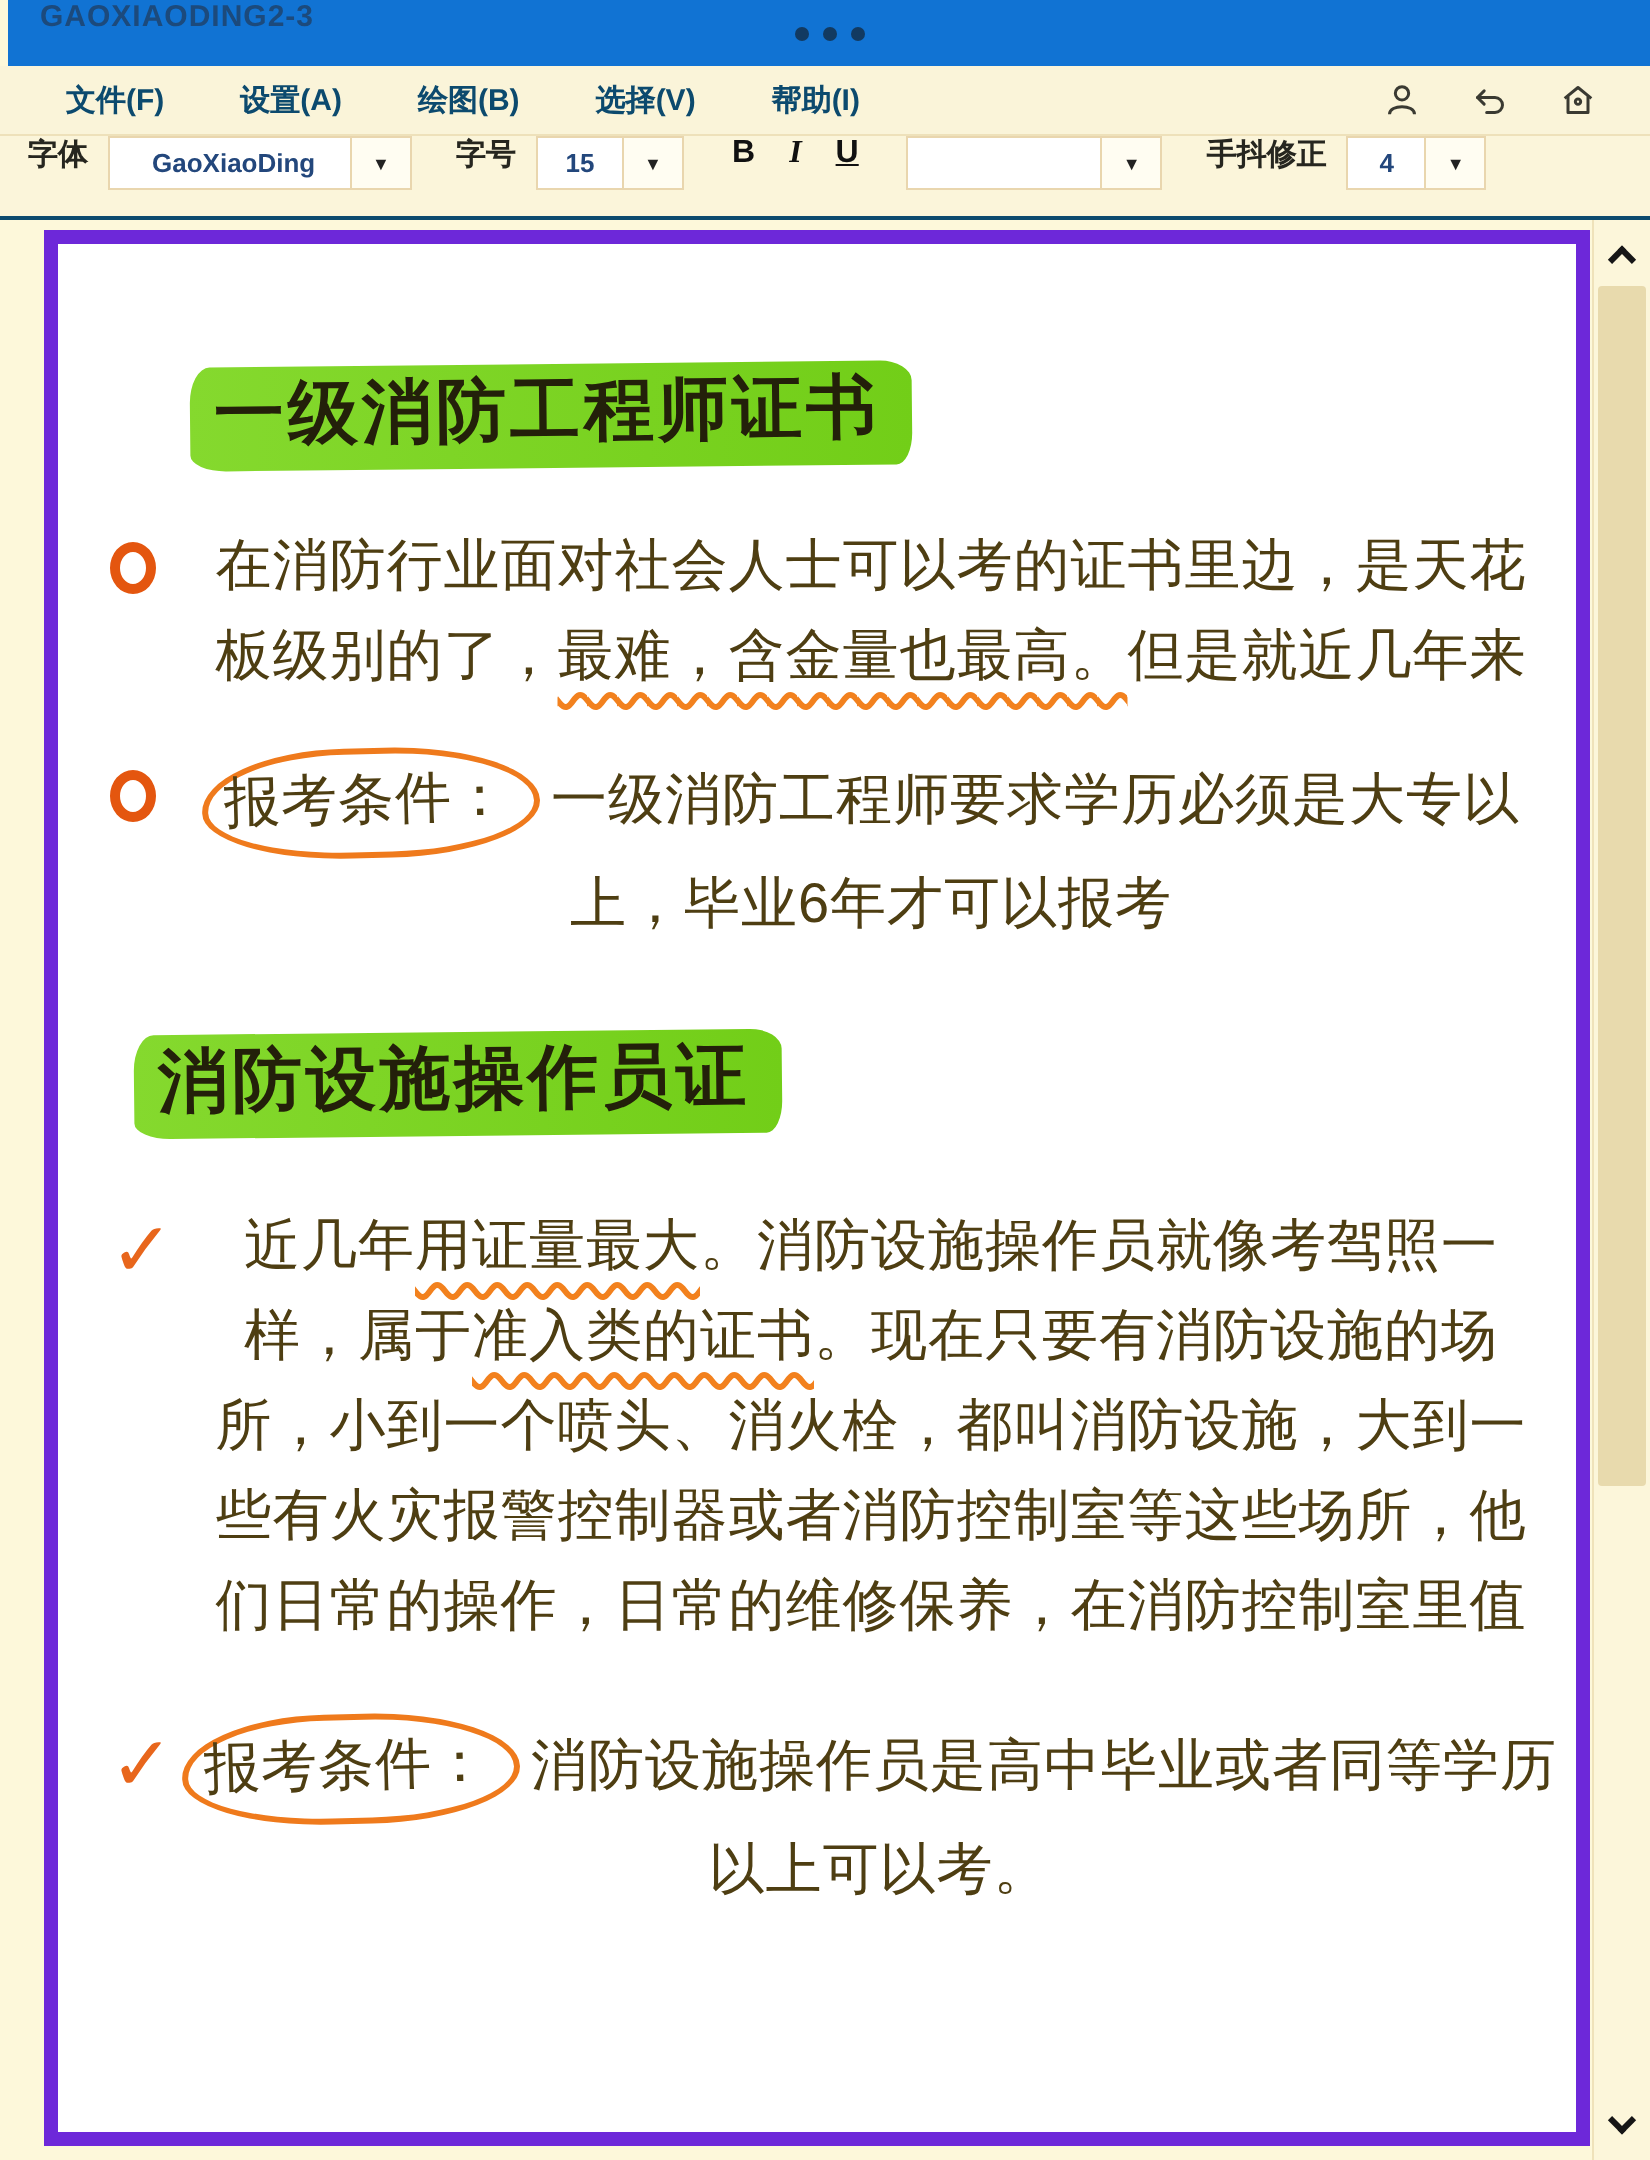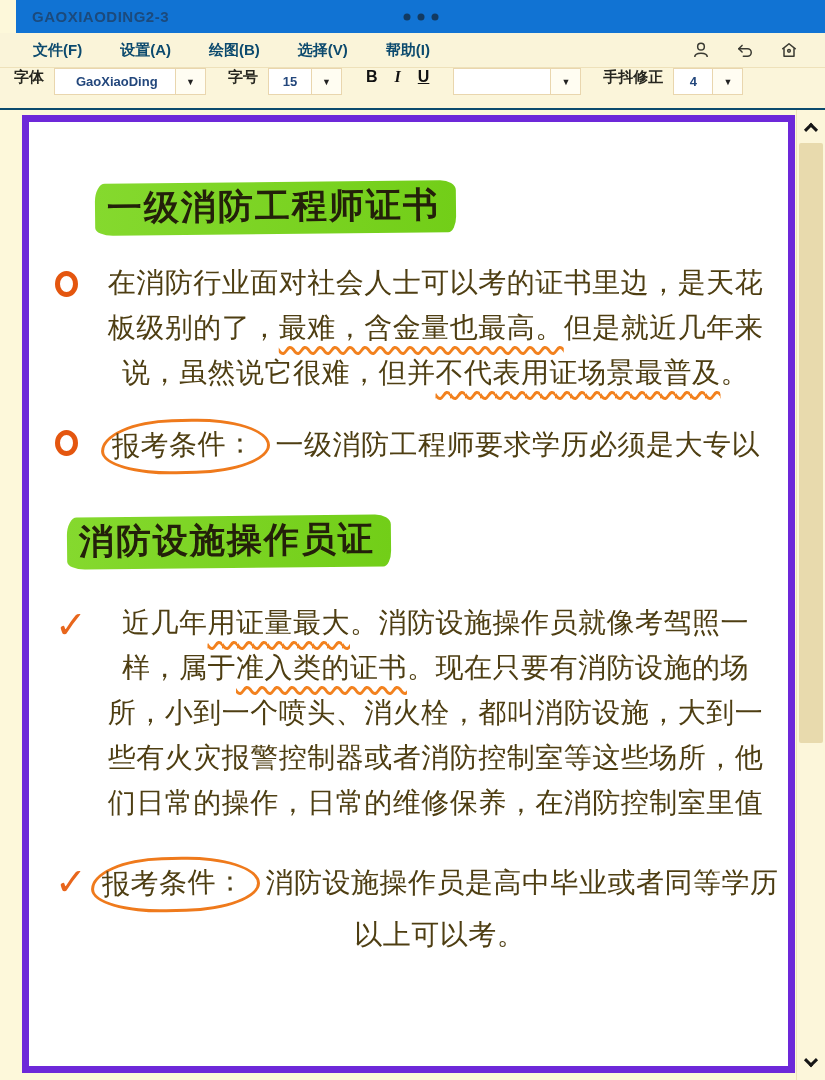--- a/index.html
+++ b/index.html
@@ -1,22 +1,22 @@
 <!DOCTYPE html>
 <html><head>
 <meta charset="utf-8">
 <style>
   * { margin: 0; padding: 0; box-sizing: border-box; }
   html,body { width: 825px; height: 1080px; overflow: hidden; }
   body { font-family: "Liberation Sans", "DejaVu Sans", sans-serif; }
   .window { position: relative; width: 825px; height: 1080px; background: #fdf8da; }
 
   
-  .titlebar { position: absolute; top:0; left:16px; right:0; height: 33px;
-    background: #1173d3; display:flex; align-items:center; padding: 0 16px; }
+  .titlebar { position: absolute; top:0; left:4px; right:0; height: 33px;
+    background: #1173d3; display:flex; padding: 0 16px; }
   .win-title { font-size: 15px; font-weight: bold; color: #1c4a7c; letter-spacing: .5px; }
   .title-dots { position:absolute; left:50%; top:50%; transform:translate(-50%,-50%);
     display:flex; gap:7px; }
   .title-dots i { width:7px; height:7px; border-radius:50%; background:#123a61; display:block; }
 
   
   .menubar { position: absolute; top:33px; left:0; right:0; height:35px;
     background:#faf4d9; border-bottom:1px solid #eee1ba;
     display:flex; align-items:center; padding:0 14px; }
   .menu-item { font-size:15px; font-weight:600; color:#0c4a6e; padding:0 19px; cursor:default; }
@@ -161,32 +161,30 @@
         <span class="h-band">一级消防工程师证书</span>
       </div>
 
       <div class="para">
         <span class="marker"><span class="ring"></span></span>
         <div class="ptext">
           <div class="pline"><span>在消防行业面对社会人士可以考的证书里边，是天花</span></div>
           <div class="pline">
             <span>板级别的了，</span><span class="wavy">最难，含金量也最高。</span><span>但是就近几年来</span>
           </div>
-          <div class="pline">
-            <span>说，虽然说它很难，但并</span><span class="wavy">不代表用证场景最普及</span><span>。</span>
-          </div>
         </div>
       </div>
 
       <div class="para">
         <span class="marker"><span class="ring"></span></span>
         <div class="ptext">
           <div class="pline">
             <span class="circled">报考条件：</span><span>一级消防工程师要求学历必须是大专以</span>
           </div>
+          <div class="pline"><span>上，毕业6年才可以报考</span></div>
         </div>
       </div>
 
       <div class="h2-row">
         <span class="h-band">消防设施操作员证</span>
       </div>
 
       <div class="para">
         <span class="marker"><span class="check">✓</span></span>
         <div class="ptext">

